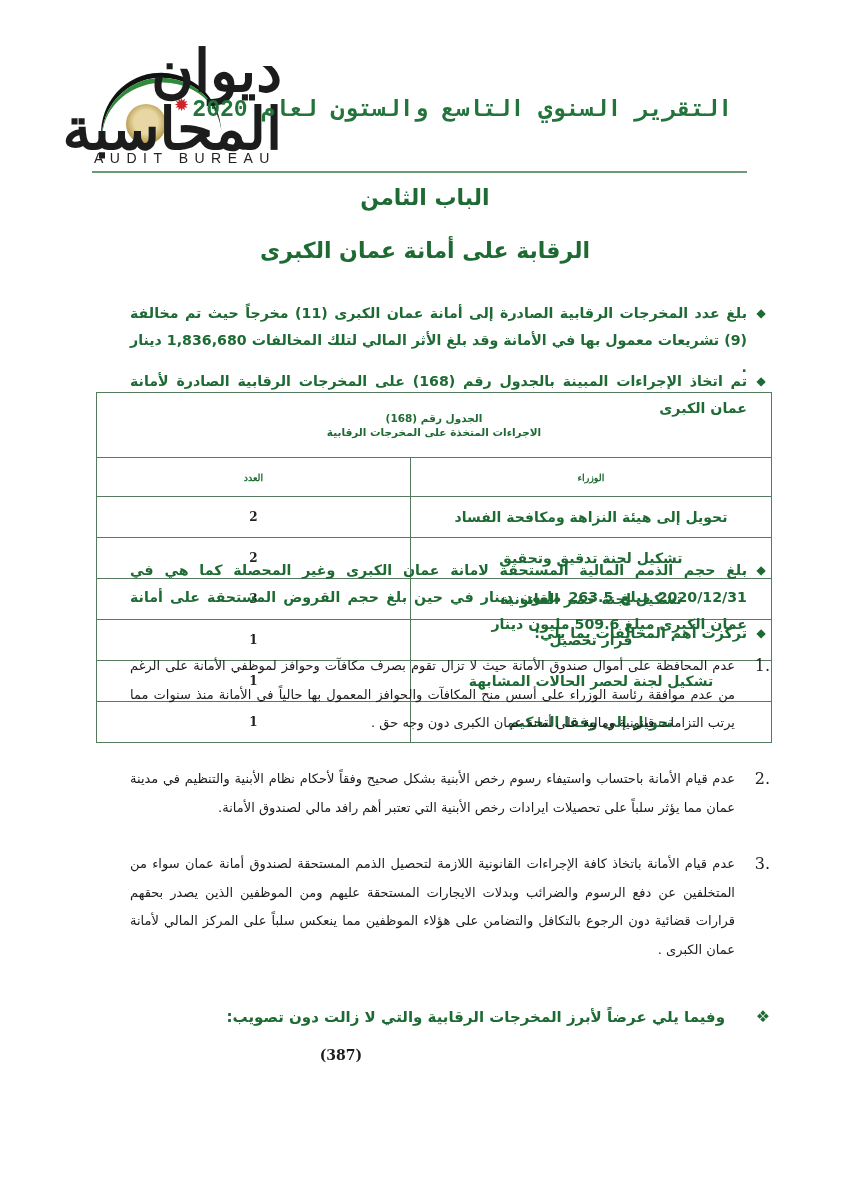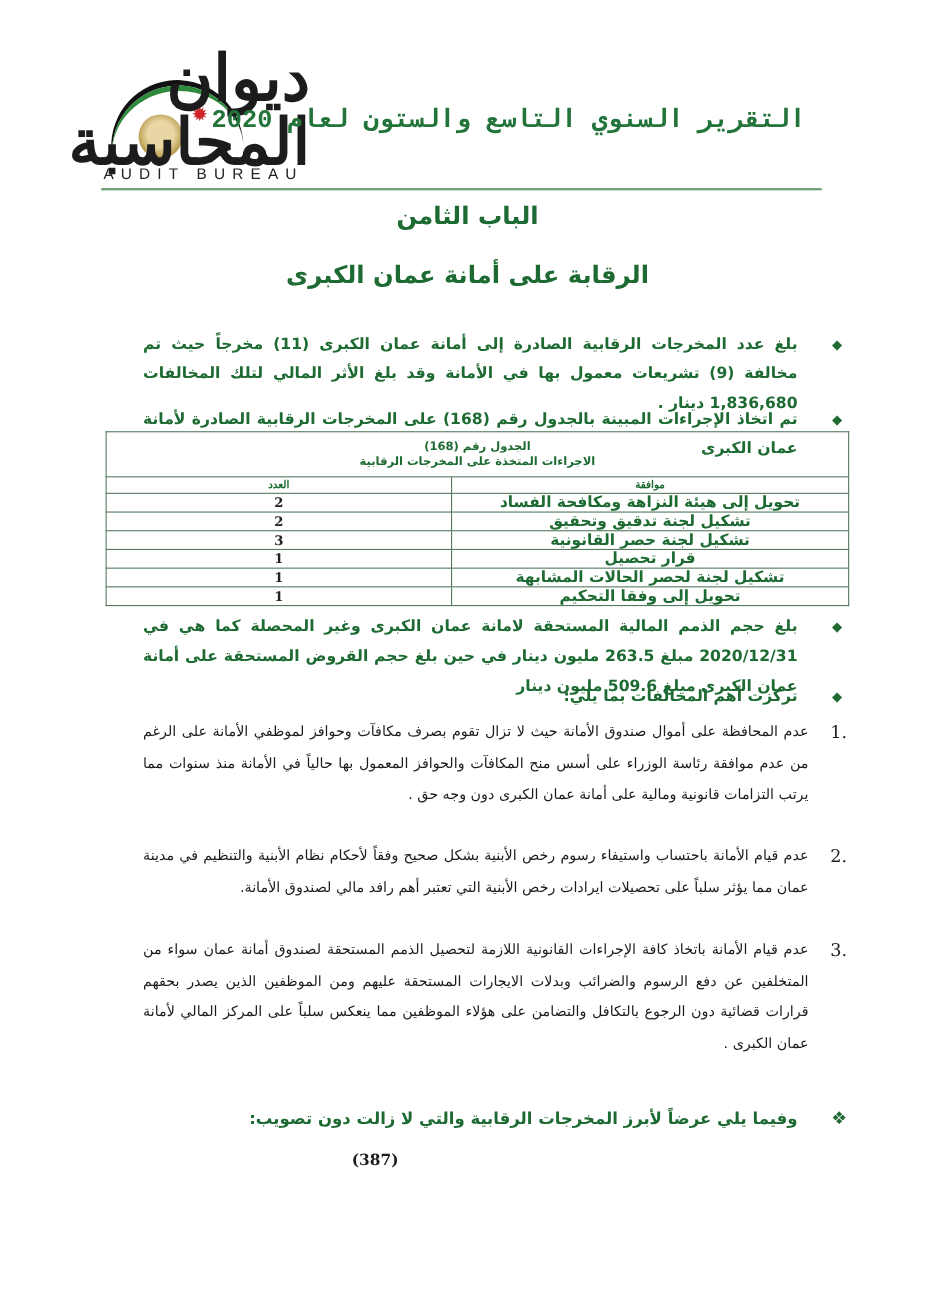--- a/index.html
+++ b/index.html
@@ -27,30 +27,30 @@
     
     .chapter { left: 0; width: 850px; text-align: center; direction: rtl; color: #1d6a32;
                font-family: "DejaVu Sans", sans-serif; font-weight: bold; }
     .chapter.c1 { top: 185px; font-size: 22px; }
     .chapter.c2 { top: 238px; font-size: 22px; }
 
     
     .bullet { right: 80px; width: 640px; direction: rtl; color: #1d6a32; font-weight: bold;
               font-size: 14.2px; line-height: 27px; }
     .bullet .dot { position: absolute; right: 0; top: 0; width: 18px; text-align: center; font-size: 12px; }
-    .bullet .txt { margin-right: 45px; text-align: justify; text-align-last: right; }
+    .bullet .txt { margin-right: 23px; text-align: justify; text-align-last: right; }
     .b1 { top: 300px; }
     .b2 { top: 368px; }
     .b3 { top: 557px; }
     .b4 { top: 620px; }
 
     
     .tbl-wrap { left: 96px; top: 392px; width: 676px; }
     table { width: 100%; border-collapse: collapse; direction: rtl; font-size: 10.5px; }
-    td, th { border: 1.2px solid #557a5e; padding: 0; text-align: center; }
+    td, th { border: 1.2px solid #557a5e; padding: 12px; text-align: center; }
     .cap { height: 40px; color: #1d6a32; font-weight: bold; line-height: 14px; font-size: 10.5px; }
     th { font-weight: bold; color: #1d6a32; height: 14px; font-size: 9.5px; font-family: Liberation Serif, serif; }
     td.act { width: 53.5%; color: #1d6a32; font-weight: bold; height: 15px; font-size: 14px; }
     td.cnt { font-family: "DejaVu Serif", serif; font-weight: bold; color: #222; font-size: 12px; }
 
     
     .item { right: 80px; width: 640px; direction: rtl; font-size: 13px; line-height: 28.5px; color: #1c1c1c; }
     .item .n { position: absolute; right: 0; top: 0; font-family: "DejaVu Serif", serif; font-size: 16px; color: #222; }
     .item .txt { margin-right: 35px; text-align: justify; text-align-last: right; }
     .i1 { top: 652px; }
@@ -93,21 +93,21 @@
 <div class="abs tbl-wrap">
   <table>
     <tbody>
         <tr>
       <td colspan="2" class="cap">
         <div>الجدول رقم (168)</div>
         <div>الاجراءات المتخذة على المخرجات الرقابية</div>
       </td>
     </tr>
     <tr>
-      <th>موافقة</th>
+      <th>الوزراء</th>
       <th>العدد</th>
     </tr>
     <tr>
       <td class="act">تحويل إلى هيئة النزاهة ومكافحة الفساد</td>
       <td class="cnt">2</td>
     </tr>
     <tr>
       <td class="act">تشكيل لجنة تدقيق وتحقيق</td>
       <td class="cnt">2</td>
     </tr>

